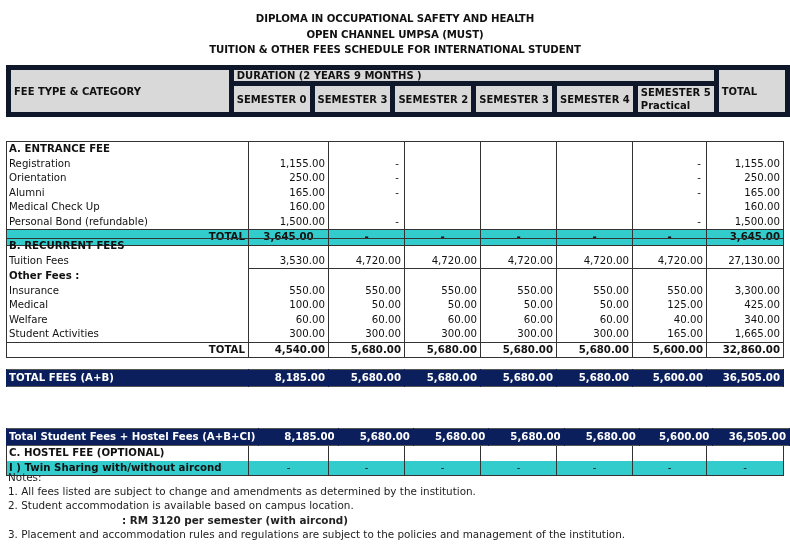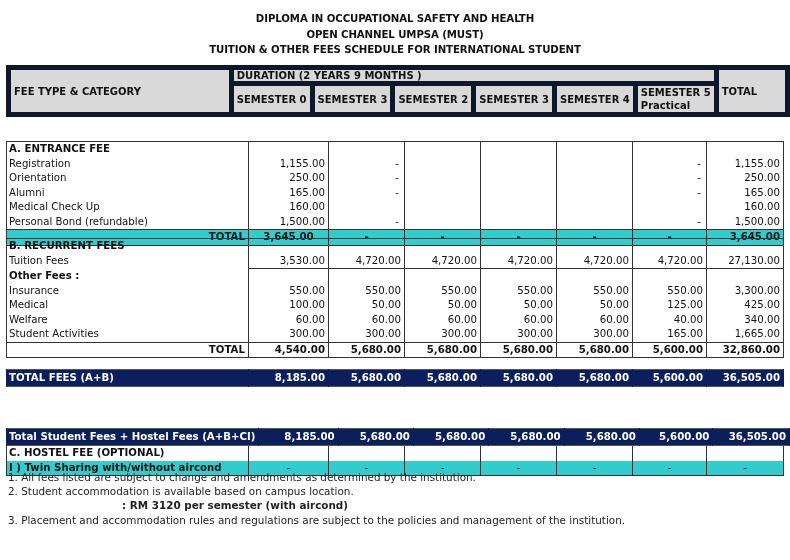--- a/index.html
+++ b/index.html
@@ -345,17 +345,18 @@
     <td class="num">5,680.00</td>
     <td class="num">5,680.00</td>
     <td class="num">5,680.00</td>
     <td class="num">5,600.00</td>
     <td class="num">36,505.00</td>
   </tr>
 </tbody>
   </table>
 
 <div class="notes">
+  <div>Notes:</div>
   <div>1. All fees listed are subject to change and amendments as determined by the institution.</div>
   <div>2. Student accommodation is available based on campus location.</div>
   <div class="indent2">: RM 3120 per semester (with aircond)</div>
   <div>3. Placement and accommodation rules and regulations are subject to the policies and management of the institution.</div>
 </div>
 
 </body></html>

